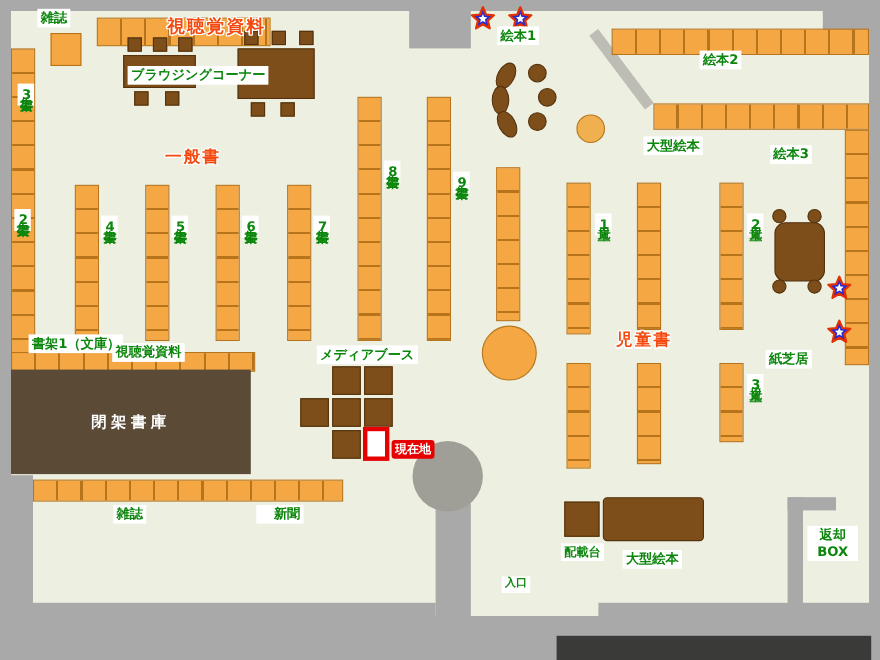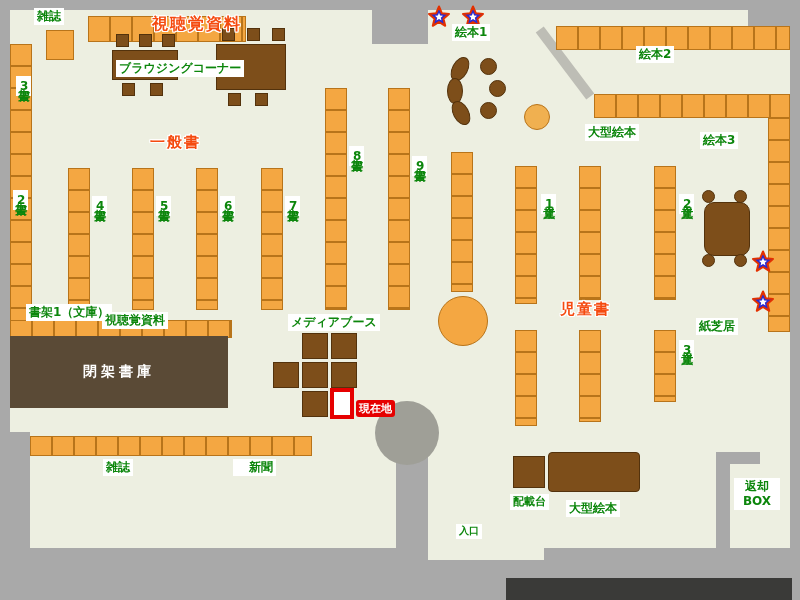--- a/index.html
+++ b/index.html
@@ -101,21 +101,21 @@
   <div class="abs chair round" style="left:734px;top:254px;"></div>
 
   <div class="abs table" style="left:302px;top:333px;width:26px;height:26px;"></div>
   <div class="abs table" style="left:331px;top:333px;width:26px;height:26px;"></div>
   <div class="abs table" style="left:273px;top:362px;width:26px;height:26px;"></div>
   <div class="abs table" style="left:302px;top:362px;width:26px;height:26px;"></div>
   <div class="abs table" style="left:331px;top:362px;width:26px;height:26px;"></div>
   <div class="abs table" style="left:302px;top:391px;width:26px;height:26px;"></div>
   <div class="abs current-booth" style="left:330px;top:388px;width:24px;height:31px;"></div>
 
-  <div class="abs dark-room" style="left:10px;top:336px;width:218px;height:72px;">
+  <div class="abs dark-room" style="left:10px;top:336px;width:218px;height:95px;">
     <span>閉架書庫</span>
   </div>
 
   <div class="abs table" style="left:513px;top:456px;width:32px;height:32px;"></div>
   <div class="abs table" style="left:548px;top:452px;width:92px;height:40px;border-radius:4px;"></div>
 
   <svg class="abs" style="left:427px;top:5px;" width="24" height="24" viewBox="0 0 24 24">
     <path d="M12 1.5 L14.8 8.2 L22 8.9 L16.5 13.7 L18.2 20.8 L12 17 L5.8 20.8 L7.5 13.7 L2 8.9 L9.2 8.2 Z" fill="#2B2BD0" stroke="#E23000" stroke-width="2" stroke-linejoin="round"></path>
     <path d="M12 1.5 L14.8 8.2 L22 8.9 L16.5 13.7 L18.2 20.8 L12 17 L5.8 20.8 L7.5 13.7 L2 8.9 L9.2 8.2 Z" fill="#fff" transform="translate(12 12) scale(0.4) translate(-12 -12)"></path>
   </svg>

